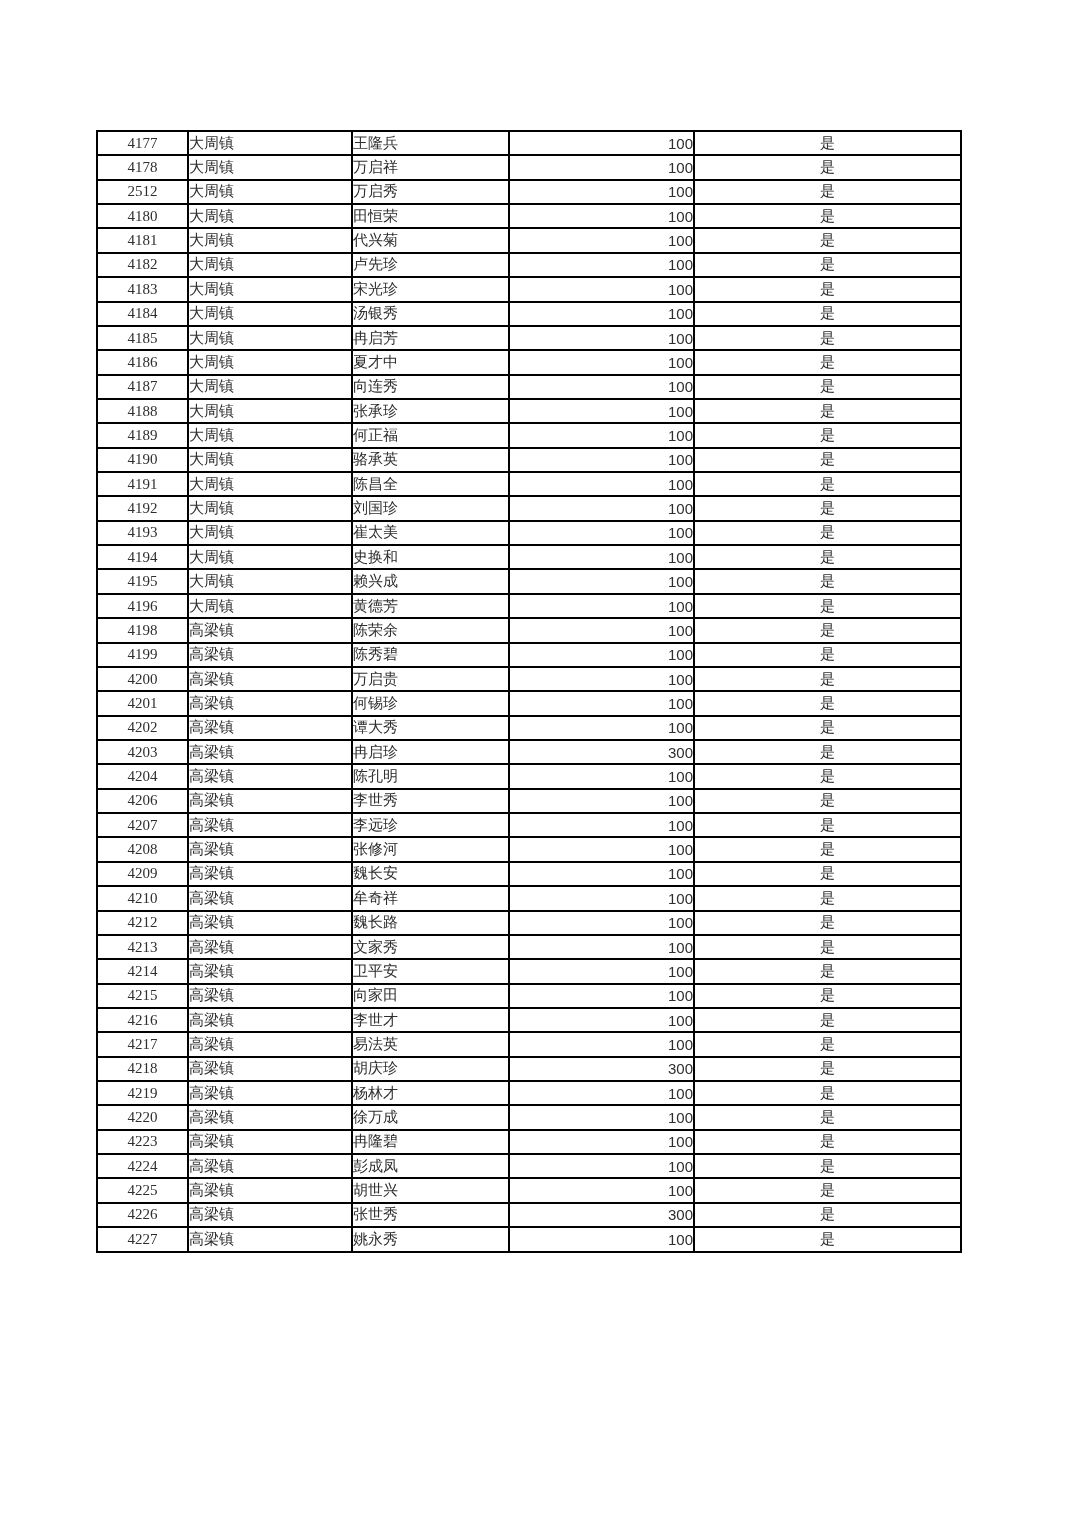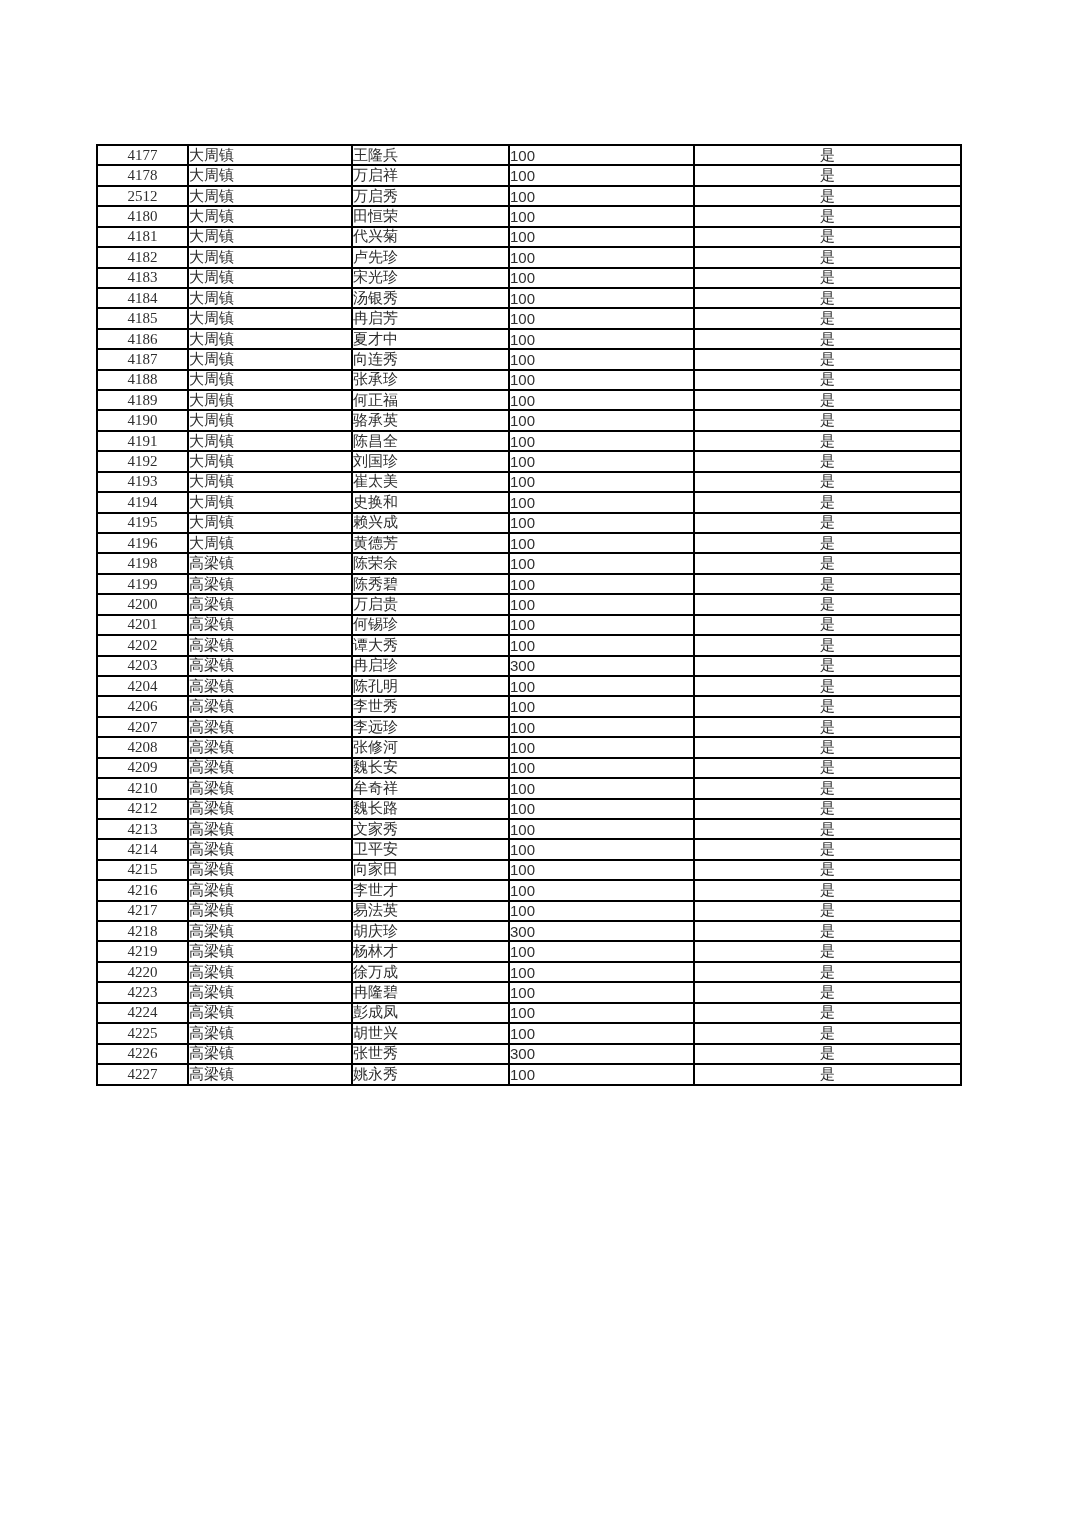--- a/index.html
+++ b/index.html
@@ -11,23 +11,23 @@
   .page {
     position: relative;
     width: 1074px;
     height: 1520px;
     background: #ffffff;
     overflow: hidden;
   }
   table.grid {
     position: absolute;
     left: 96px;
-    top: 144px;
+    top: 130px;
     width: 864px;
-    height: 942px;
+    height: 1123px;
     border-collapse: collapse;
     table-layout: fixed;
   }
   table.grid td {
     border: 2px solid #000000;
     color: #2e2e2e;
     font-size: 15px;
     line-height: 1;
     vertical-align: middle;
     white-space: nowrap;
@@ -38,21 +38,21 @@
     text-align: center;
     font-family: "Liberation Serif", serif;
     font-size: 16px;
   }
   td.c-town, td.c-name {
     text-align: left;
     padding-left: 6px;
     font-family: "Liberation Serif", serif;
   }
   td.c-amount {
-    text-align: left;
+    text-align: right;
     padding-left: 4px;
     font-family: "Liberation Sans", sans-serif;
     font-size: 14px;
     color: #222222;
   }
   td.c-confirm {
     text-align: center;
     font-family: "Liberation Serif", serif;
   }
 </style>

